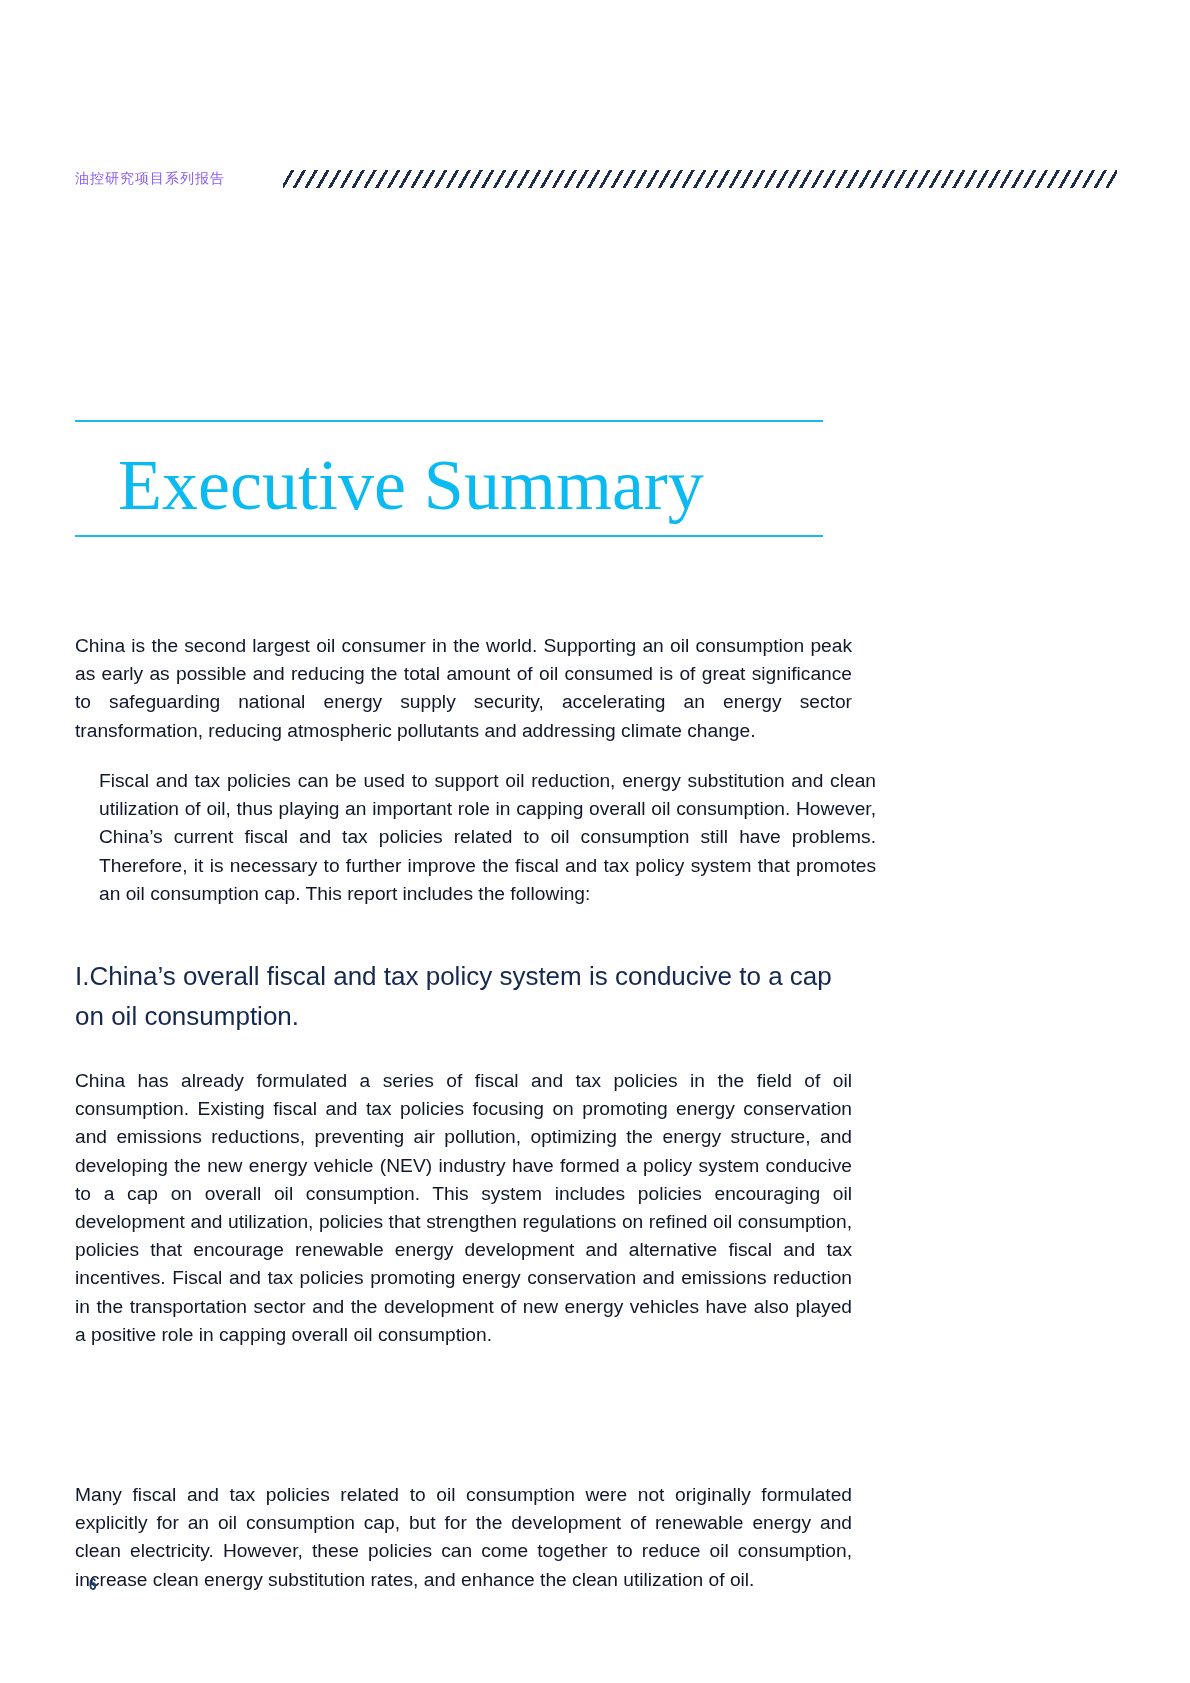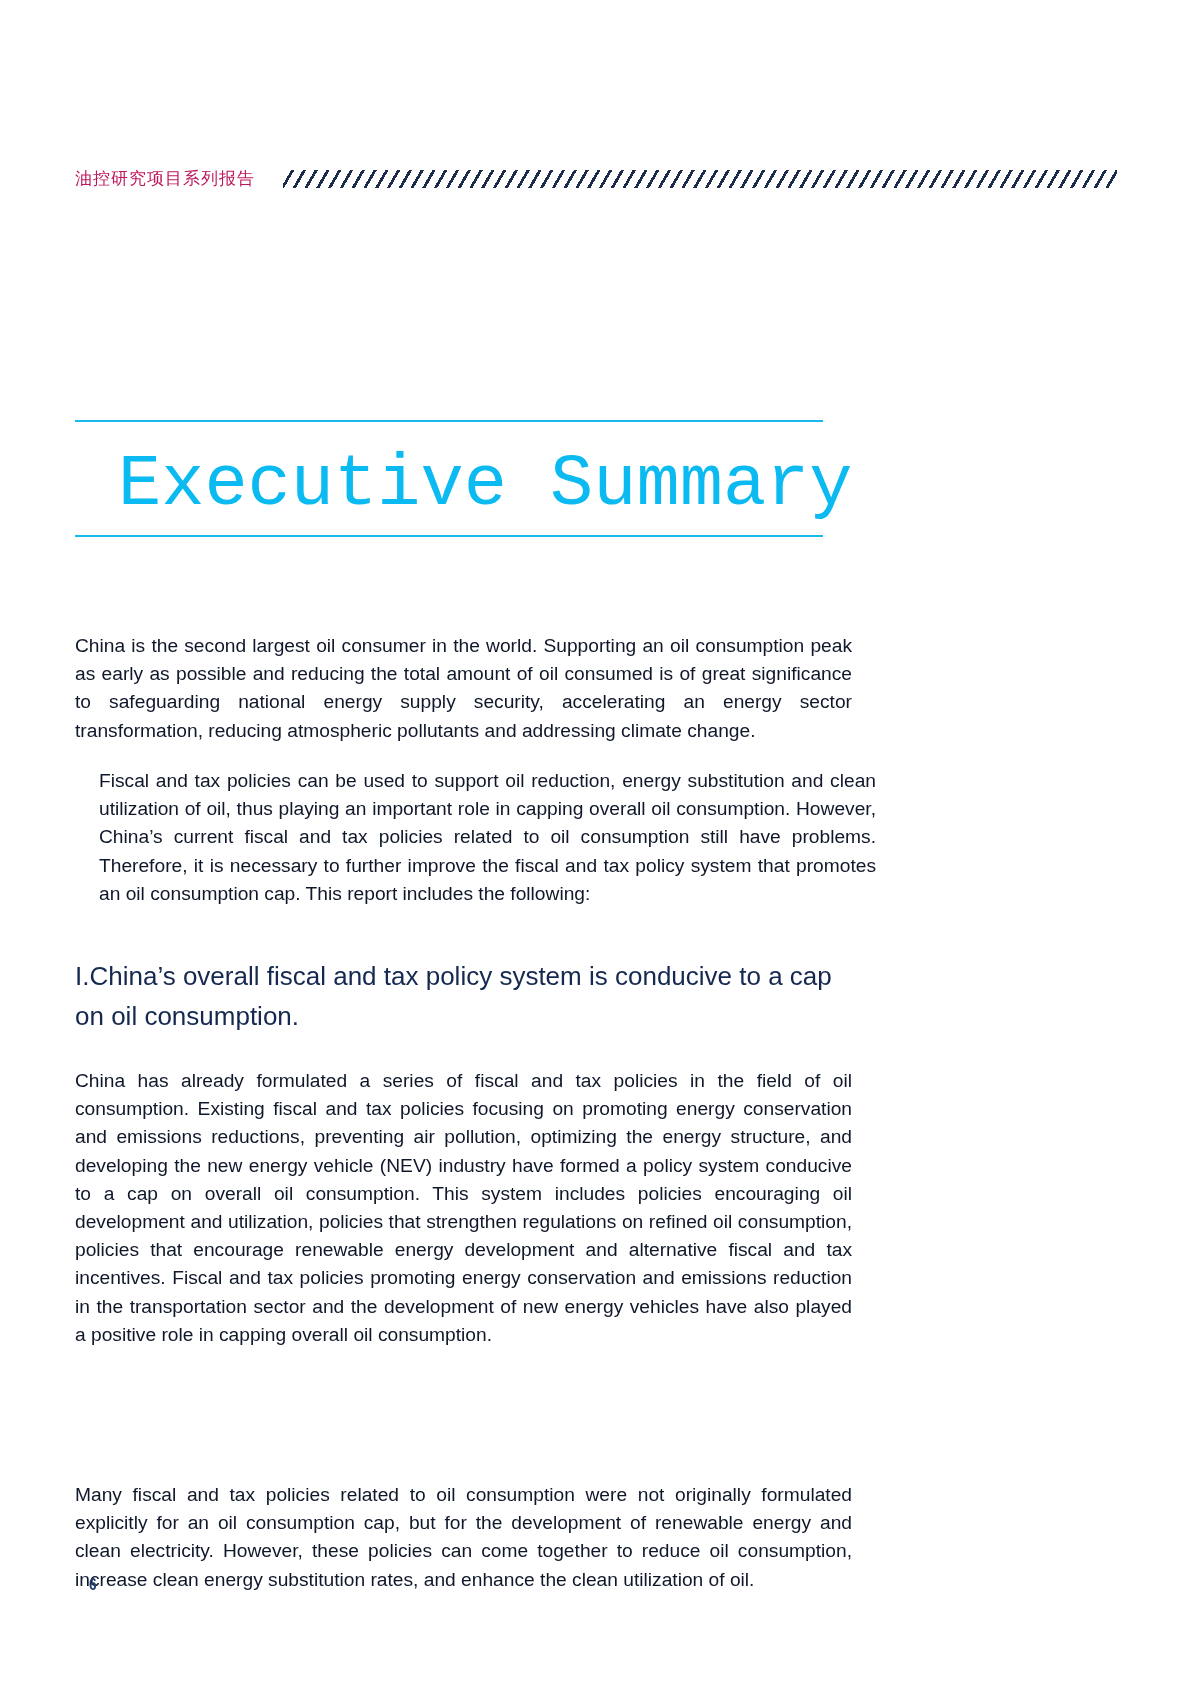--- a/index.html
+++ b/index.html
@@ -12,23 +12,23 @@
       height: 1683px;
       position: relative;
       overflow: hidden;
       font-family: "Liberation Sans", sans-serif;
       color: #231f20;
     }
     .running-header {
       position: absolute;
       left: 75px;
       top: 168px;
-      font-family: Liberation Serif, serif;
-      font-size: 17px;
-      color: #be185d;
+      font-family: Liberation Mono, monospace;
+      font-size: 14px;
+      color: #8b5cf6;
       letter-spacing: 1px;
       line-height: 22px;
     }
     .hatch-bar {
       position: absolute;
       left: 283px;
       top: 170px;
       width: 834px;
       height: 18px;
       background-image: repeating-linear-gradient(
@@ -48,21 +48,21 @@
     }
     .title-rule.top { top: 420px; }
     .title-rule.bottom { top: 535px; }
     .title {
       position: absolute;
       left: 118px;
       top: 440px;
       font-size: 72px;
       line-height: 90px;
       color: #0abaf0;
-      font-family: Liberation Mono, monospace;
+      font-family: Liberation Serif, serif;
       white-space: nowrap;
     }
     .body-text {
       position: absolute;
       left: 75px;
       width: 777px;
       font-size: 19.2px;
       line-height: 28.2px;
       text-align: justify;
       color: #0f172a;

